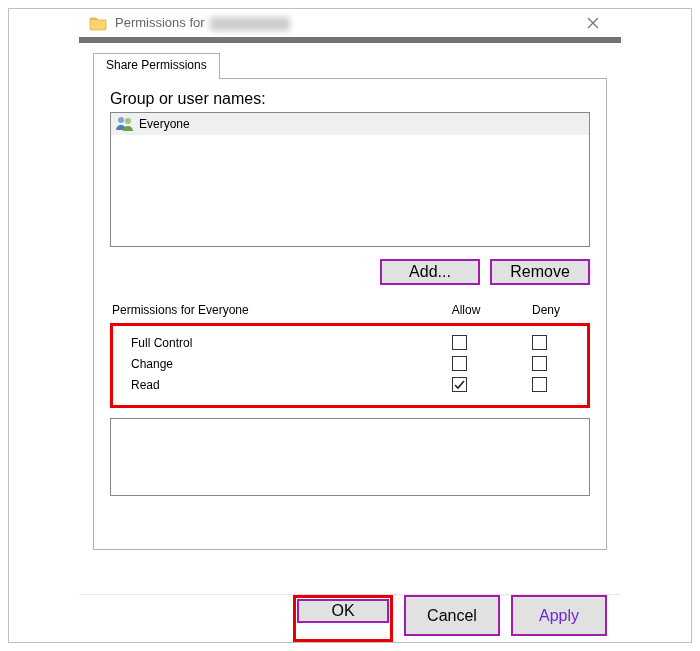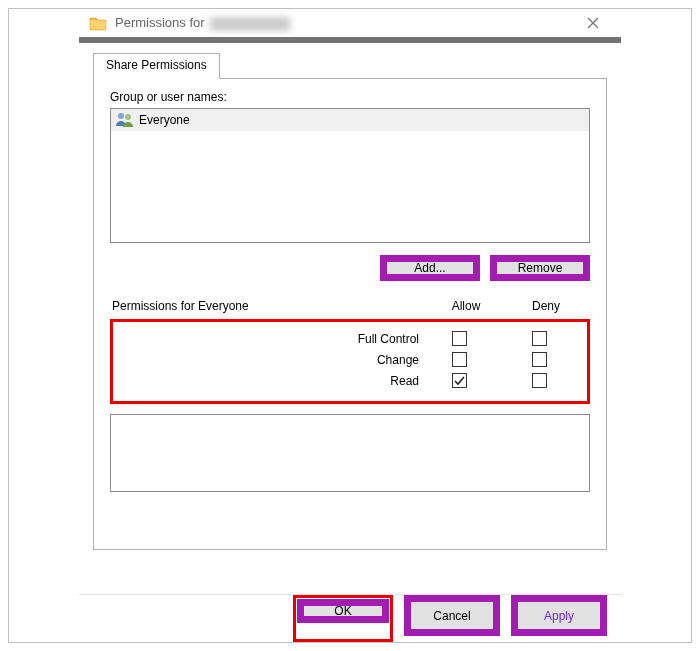--- a/index.html
+++ b/index.html
@@ -78,58 +78,57 @@
       z-index: 1;
     }
     .tab-panel {
       border: 1px solid #b0b0b0;
       border-top: none;
       padding: 12px 16px 16px 16px;
       flex: 1;
       display: flex; flex-direction: column;
       margin-top: -1px;
     }
-    .label { font-size: 12px; margin-bottom: 4px; }
+    .label { font-size: 16px; margin-bottom: 4px; }
     .listbox {
       border: 1px solid #888;
       height: 135px;
       background: #fff;
     }
     .list-item {
       display: flex; align-items: center;
       padding: 2px 4px;
       background: #f0f0f0;
       height: 22px;
     }
     .users-icon { width: 20px; height: 18px; margin-right: 4px; }
     .btn-row {
       display: flex; justify-content: flex-end; gap: 10px;
       margin-top: 12px;
     }
     .btn {
-      border: 7px solid #a21caf;
+      border: 2px solid #a21caf;
       background: #e1e1e1;
       width: 100px; height: 26px;
-      font-size: 12px;
+      font-size: 16px;
       font-family: inherit;
       display: flex; align-items: center; justify-content: center;
     }
     .perm-section { margin-top: 18px; }
     .perm-header {
       display: flex; align-items: center;
       padding: 0 4px 6px 2px;
     }
     .perm-header .spacer { flex: 1; }
     .col-allow, .col-deny {
       width: 80px; text-align: center;
     }
     .perm-box {
       border: 3px solid #e60000;
       padding: 6px 8px 10px 4px;
-      text-align: right;
     }
     .perm-row {
       display: flex; align-items: center;
       padding: 3px 0 3px 14px;
     }
     .perm-row .lbl { flex: 1; }
     .chk-cell {
       width: 80px; display: flex; justify-content: center;
     }
     .chk {

